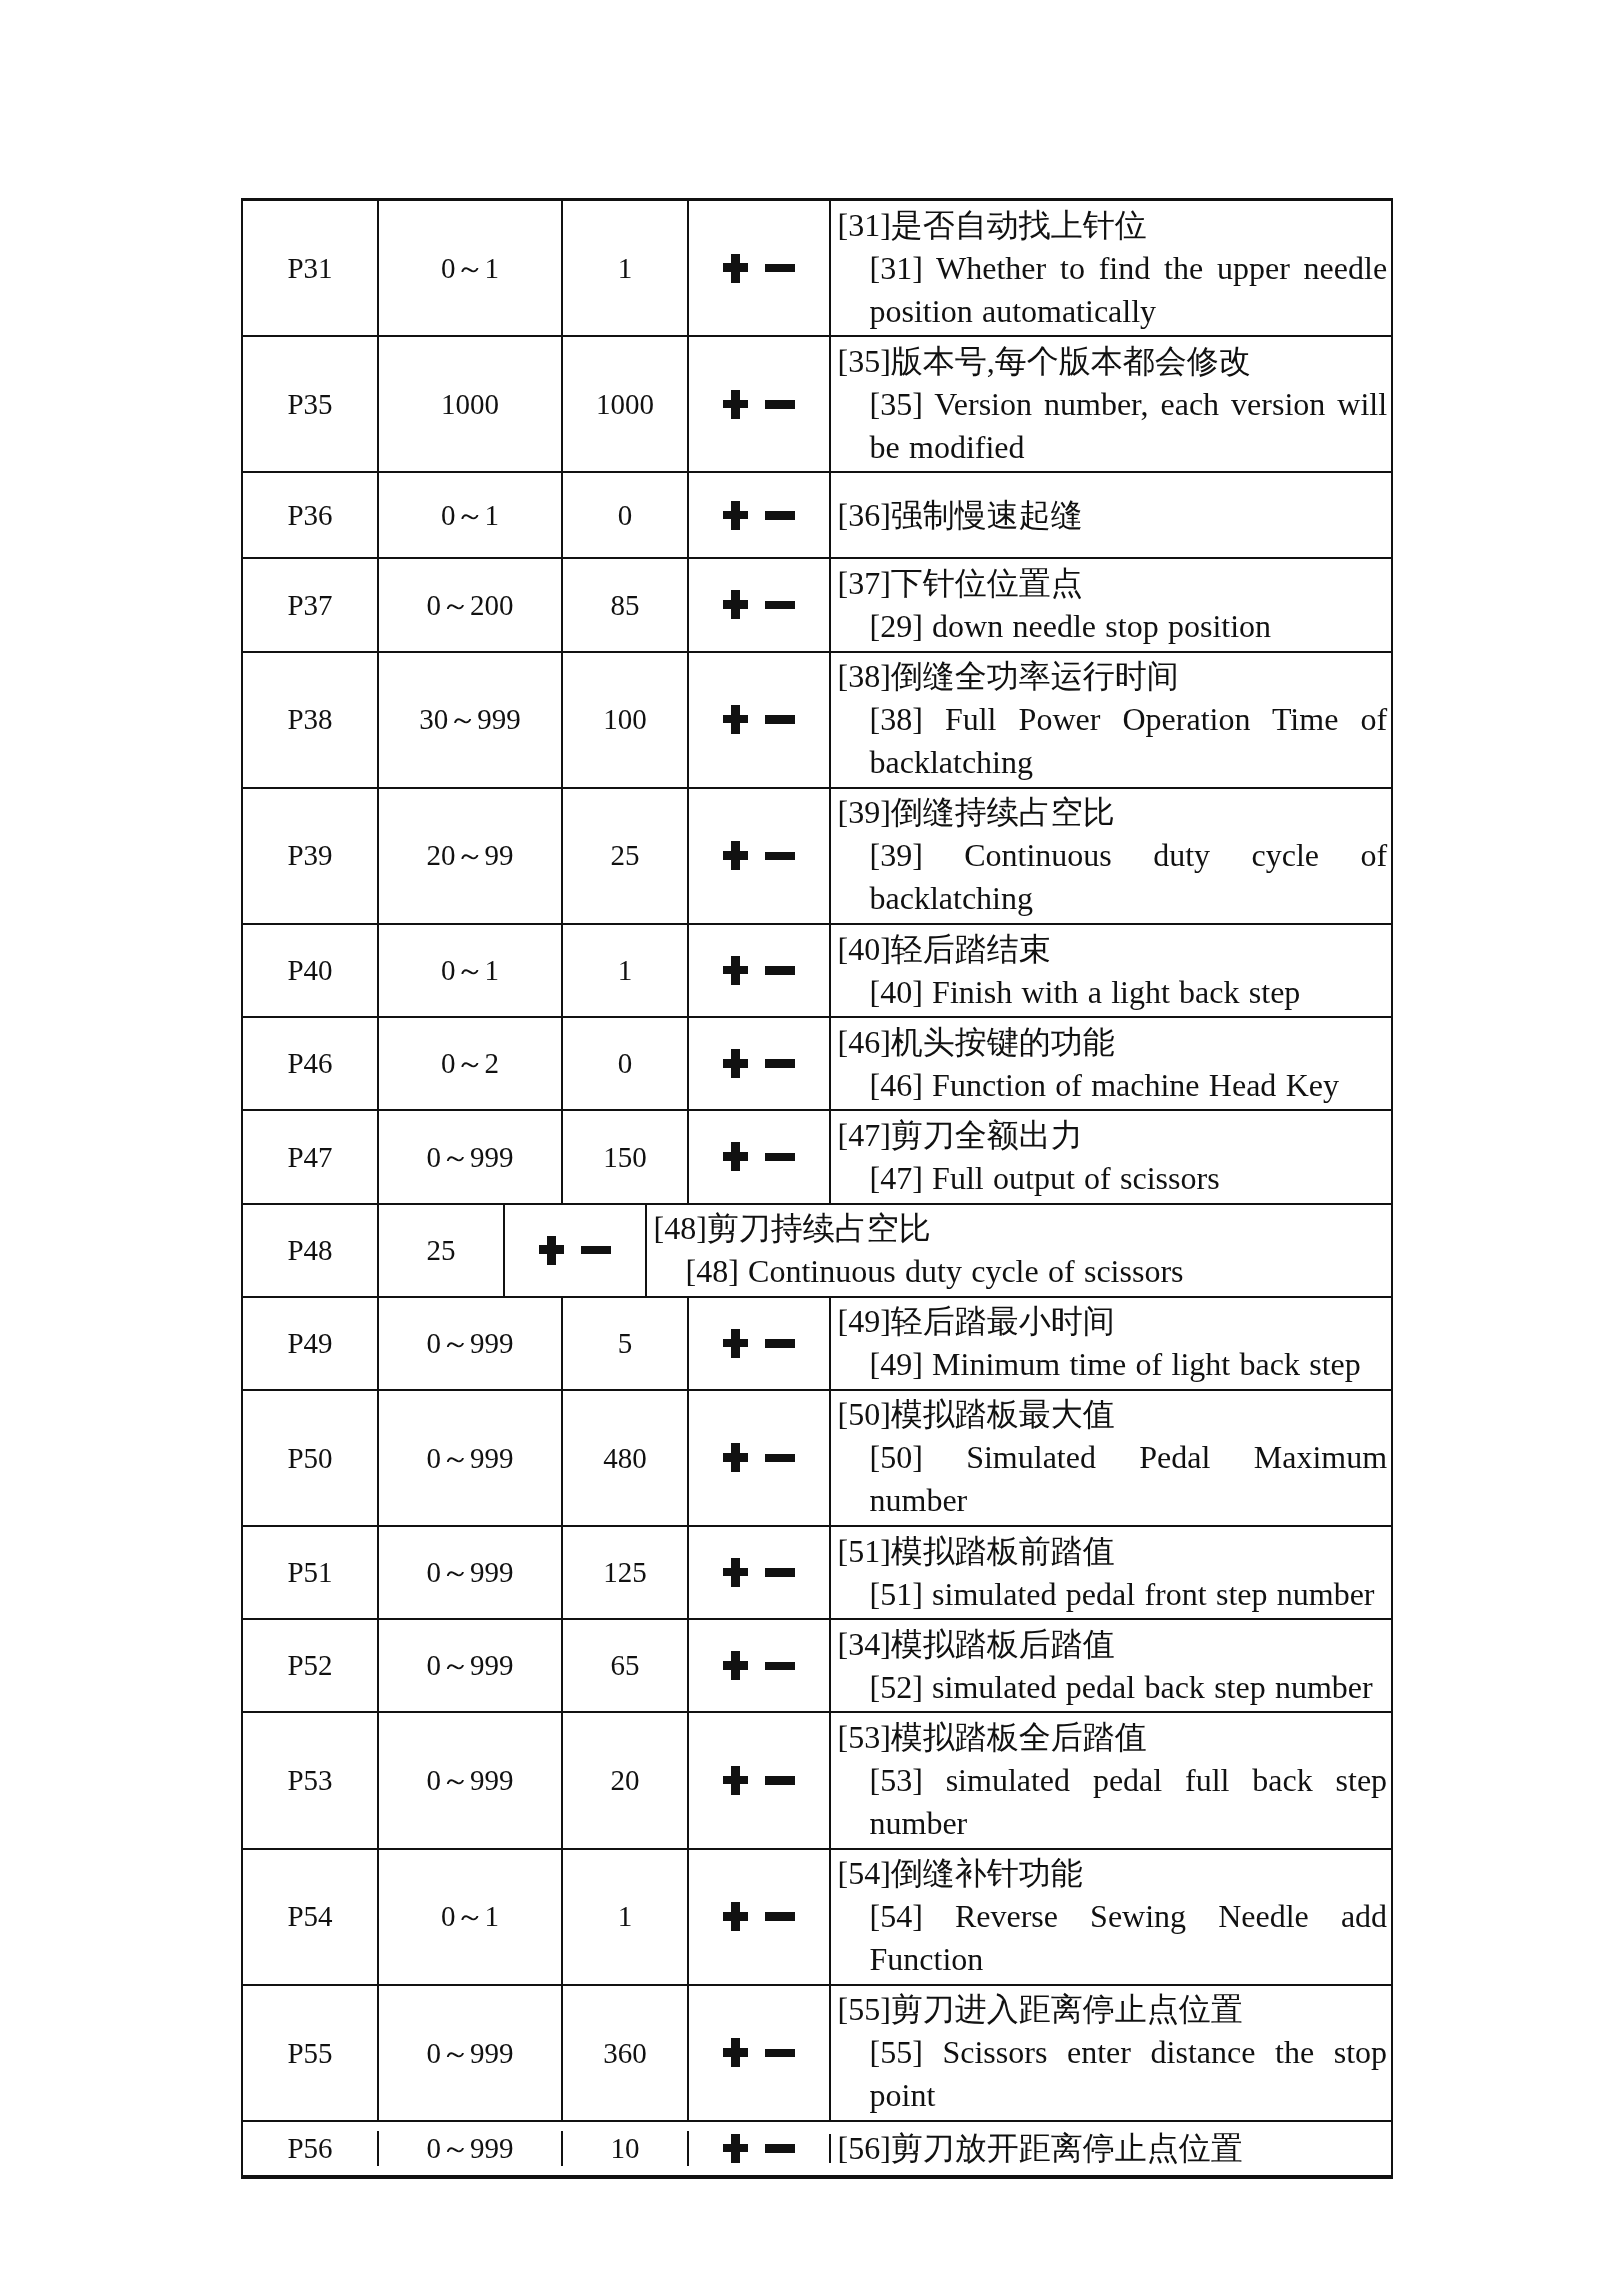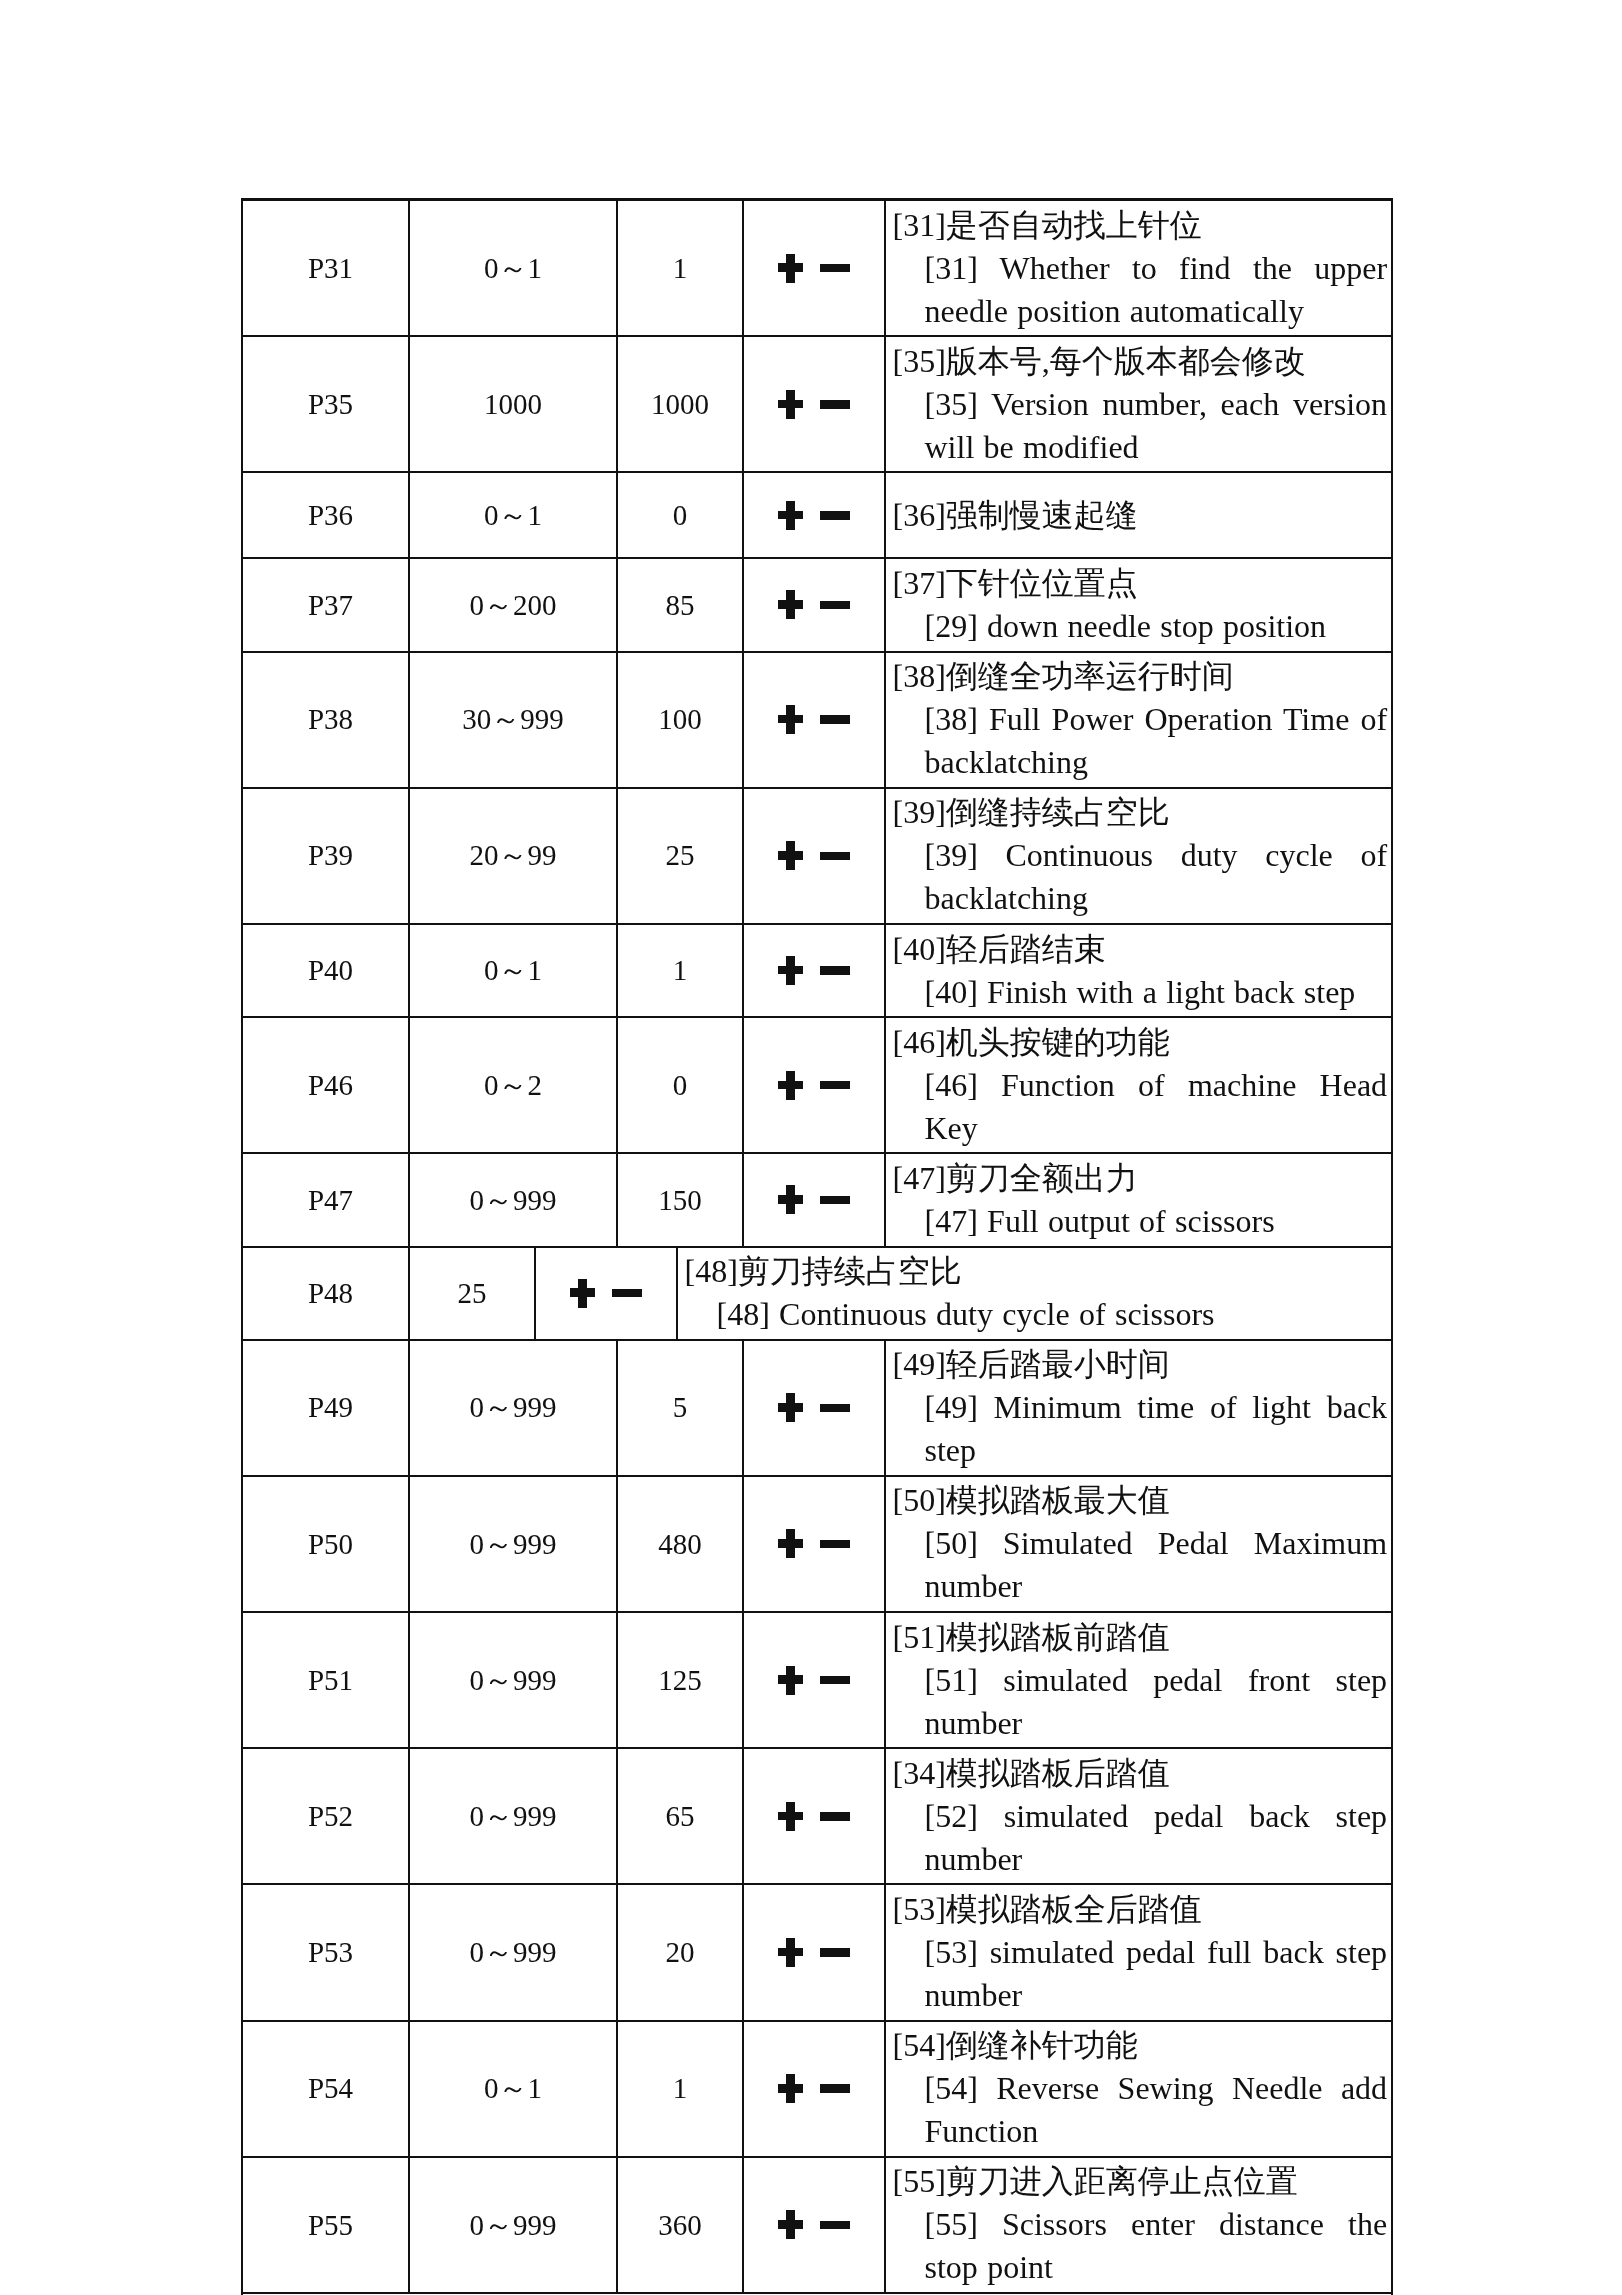--- a/index.html
+++ b/index.html
@@ -39,22 +39,22 @@
   .prow.h1 { min-height: 55px; align-items: center; }
   .cell {
     box-sizing: border-box;
     border-right: 2px solid #111;
     display: flex;
     align-items: center;
     justify-content: center;
     font-size: 29px;
     line-height: 1.2;
   }
-  .cell.code  { width: 157px; margin-left: 10px; }
-  .cell.range { width: 208px; }
+  .cell.code  { width: 136px; }
+  .cell.range { width: 184px; }
   .cell.value { width: 126px; }
   .cell.adjust{ width: 142px; gap: 17px; }
   .cell.desc {
     flex: 1;
     border-right: none;
     flex-direction: column;
     align-items: stretch;
     justify-content: center;
     padding: 2.6px 3.9px 2.6px 6.5px;
     font-size: 32px;

